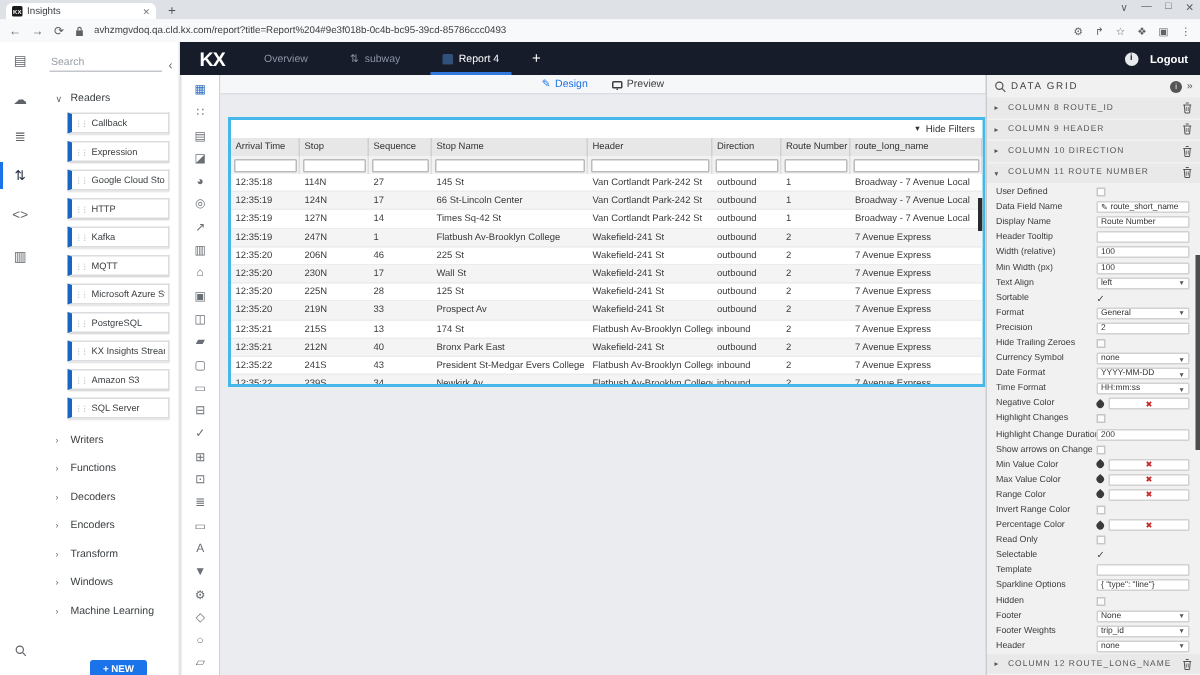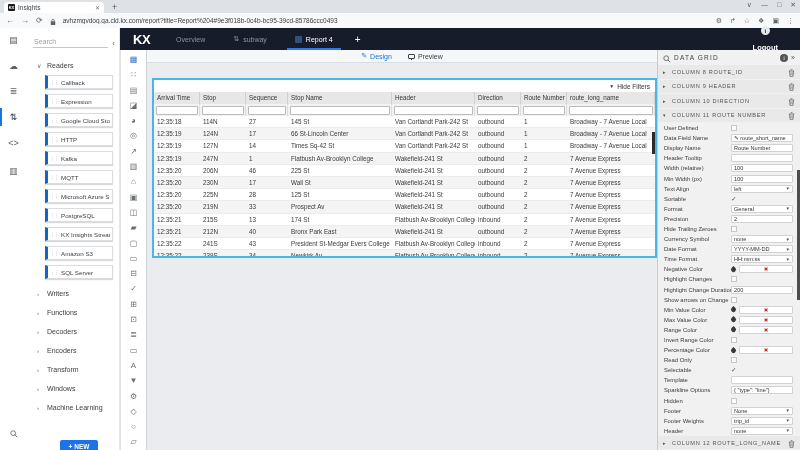--- a/index.html
+++ b/index.html
@@ -25,21 +25,21 @@
   
   #appbar { left:120px; top:28px; width:680px; height:22px; background:#161c29; display:flex; align-items:center; }
   #kxlogo { color:#fff; font-size:13px; font-weight:bold; letter-spacing:-0.5px; padding:0 14px 0 13px; }
   #apptabs { display:flex; align-items:center; height:100%; gap:4px; }
   .apptab { position:relative; height:100%; display:flex; align-items:center; gap:4px; padding:0 12px; font-size:7px; color:#8b93a5; }
   .apptab .ticon { font-size:7px; }
   .apptab .sq { width:7px; height:7px; background:#31517a; border-radius:1px; }
   .apptab.active { color:#fff; }
   .apptab.active .bar { position:absolute; left:4px; right:4px; bottom:0; height:2px; background:#3179e0; }
   #plustab { color:#fff; font-size:10px; padding:0 10px; }
-  #appbar-right { margin-left:auto; display:flex; align-items:center; gap:8px; padding-right:22px;flex-direction:column; }
+  #appbar-right { margin-left:auto; display:flex; align-items:center; gap:8px; padding-right:8px; }
   #info-circ { width:9px; height:9px; border-radius:50%; background:#e8eaed; color:#161c29;
                font-size:6px; font-weight:bold; display:flex; align-items:center; justify-content:center; }
   #logout { color:#fff; font-size:7.5px; font-weight:bold; }
 
   
   #rail { left:0; top:28px; width:27px; height:422px; background:#fff; }
   .rail-ic { position:absolute; left:0; width:27px; text-align:center; font-size:9px; color:#5f6368; }
   #rail-active { position:absolute; left:0; width:2px; height:18px; background:#1a73e8; }
 
   

